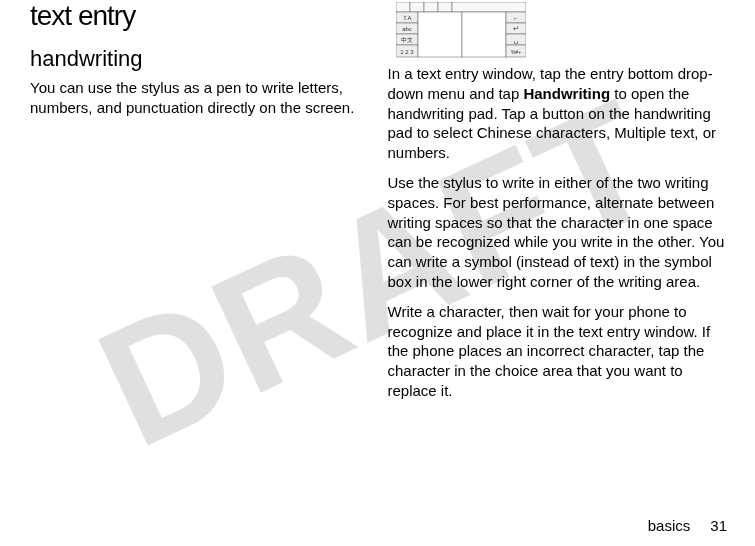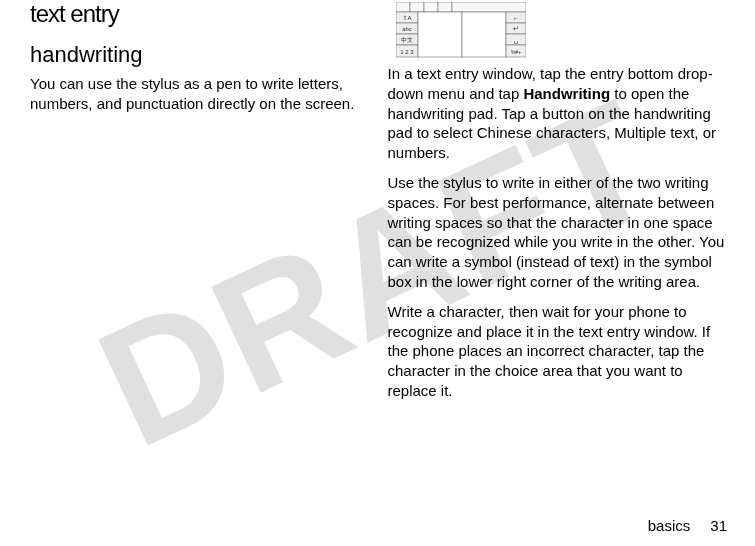--- a/index.html
+++ b/index.html
@@ -36,21 +36,21 @@
     height: 100%;
   }
   .col {
     flex: 1 1 50%;
     padding: 0 10px;
     box-sizing: border-box;
     display: flex;
     flex-direction: column;
   }
   h1.main {
-    font-size: 24px;
+    font-size: 28px;
     font-weight: normal;
     margin: 0 0 8px 0;
     letter-spacing: -1px;
   }
   h2.sub {
     font-size: 22px;
     font-weight: normal;
     margin: 6px 0 6px 0;
   }
   p {

